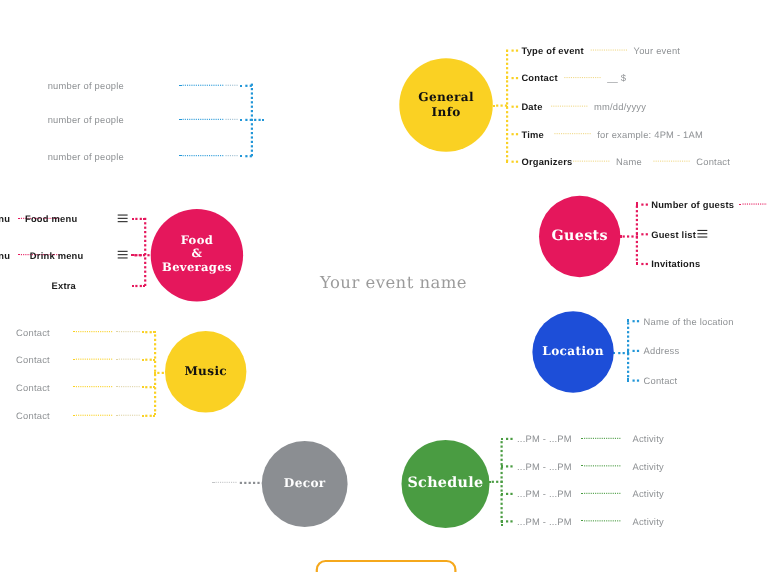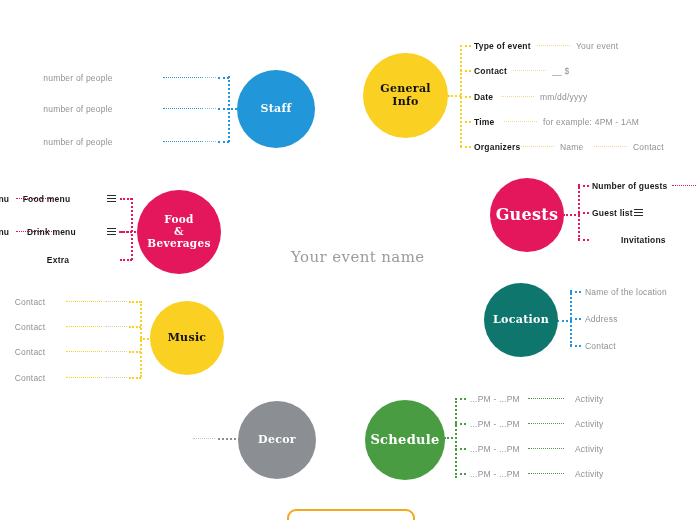--- a/index.html
+++ b/index.html
@@ -70,23 +70,20 @@
     border-radius:9px;
     background:#fff;
     z-index:2;
   }
 </style>
 </head>
 <body>
 
 <div id="canvas">
 
-  <div class="node" style="left:237px;top:70px;width:78px;height:78px;background:#2196d8;color:#fff;font-size:11px;">
-    <span>Staff</span>
-  </div>
 
   <div class="v-dot spine" style="left:228px;top:76px;height:66px;border-color:#2196d8;"></div>
   <div class="h-dot stub" style="left:228px;top:108px;width:12px;border-color:#2196d8;"></div>
 
   <div class="h-dot stub" style="left:218px;top:77px;width:11px;border-color:#2196d8;"></div>
   <div class="h-dot stub" style="left:218px;top:108px;width:11px;border-color:#2196d8;"></div>
   <div class="h-dot stub" style="left:218px;top:141px;width:11px;border-color:#2196d8;"></div>
 
   <div class="h-dot" style="left:163px;top:77px;width:40px;border-color:#2196d8;"></div>
   <div class="h-dot" style="left:163px;top:108px;width:40px;border-color:#2196d8;"></div>
@@ -158,33 +155,33 @@
   <div class="leaf bold right" style="left:0px;top:194px;width:93px;">Food menu</div>
   <div class="leaf bold right" style="left:0px;top:227px;width:103px;">Drink menu</div>
   <div class="leaf bold right" style="left:0px;top:255px;width:116px;">Extra</div>
 
   <div class="h-dot" style="left:16px;top:198px;width:38px;border-color:#e5175c;"></div>
   <div class="h-dot" style="left:16px;top:231px;width:38px;border-color:#e5175c;"></div>
 
   <div class="leaf bold right" style="left:-18px;top:194px;width:31px;">menu</div>
   <div class="leaf bold right" style="left:-18px;top:227px;width:31px;">menu</div>
 
-  <div class="node" style="left:490px;top:178px;width:74px;height:74px;background:#e5175c;color:#fff;font-size:16px;">
+  <div class="node" style="left:490px;top:178px;width:74px;height:74px;background:#e5175c;color:#fff;font-size:13px;">
     <span>Guests</span>
   </div>
   <div class="v-dot spine" style="left:578px;top:184px;height:56px;border-color:#e5175c;"></div>
   <div class="h-dot stub" style="left:563px;top:214px;width:17px;border-color:#e5175c;"></div>
 
   <div class="h-dot stub" style="left:578px;top:185px;width:11px;border-color:#e5175c;"></div>
   <div class="h-dot stub" style="left:578px;top:212px;width:11px;border-color:#e5175c;"></div>
   <div class="h-dot stub" style="left:578px;top:239px;width:11px;border-color:#e5175c;"></div>
 
   <div class="leaf bold" style="left:592px;top:181px;">Number of guests</div>
   <div class="leaf bold" style="left:592px;top:208px;">Guest list</div>
-  <div class="leaf bold" style="left:592px;top:235px;margin-left:29px;">Invitations</div>
+  <div class="leaf bold" style="left:592px;top:235px;">Invitations</div>
 
   <div class="ham" style="left:634px;top:209px;">
       <i></i>
       <i></i>
       <i></i>
     </div>
   <div class="h-dot" style="left:672px;top:185px;width:30px;border-color:#e5175c;"></div>
 
   <div class="node" style="left:150px;top:301px;width:74px;height:74px;background:#fad123;color:#111;font-size:11px;">
     <span>Music</span>
@@ -205,21 +202,21 @@
   <div class="h-dot" style="left:105px;top:301px;width:22px;border-color:#ded3a6;"></div>
   <div class="h-dot" style="left:105px;top:326px;width:22px;border-color:#ded3a6;"></div>
   <div class="h-dot" style="left:105px;top:351px;width:22px;border-color:#ded3a6;"></div>
   <div class="h-dot" style="left:105px;top:377px;width:22px;border-color:#ded3a6;"></div>
 
   <div class="leaf right" style="left:0px;top:297px;width:60px;">Contact</div>
   <div class="leaf right" style="left:0px;top:322px;width:60px;">Contact</div>
   <div class="leaf right" style="left:0px;top:347px;width:60px;">Contact</div>
   <div class="leaf right" style="left:0px;top:373px;width:60px;">Contact</div>
 
-  <div class="node" style="left:484px;top:283px;width:74px;height:74px;background:#0f766e;color:#fff;font-size:11px;">
+  <div class="node" style="left:484px;top:283px;width:74px;height:74px;background:#1d4ed8;color:#fff;font-size:11px;">
     <span>Location</span>
   </div>
   <div class="v-dot spine" style="left:570px;top:290px;height:56px;border-color:#2196d8;"></div>
   <div class="h-dot stub" style="left:557px;top:320px;width:15px;border-color:#2196d8;"></div>
 
   <div class="h-dot stub" style="left:570px;top:291px;width:11px;border-color:#2196d8;"></div>
   <div class="h-dot stub" style="left:570px;top:318px;width:11px;border-color:#2196d8;"></div>
   <div class="h-dot stub" style="left:570px;top:345px;width:11px;border-color:#2196d8;"></div>
 
   <div class="leaf" style="left:585px;top:287px;">Name of the location</div>

